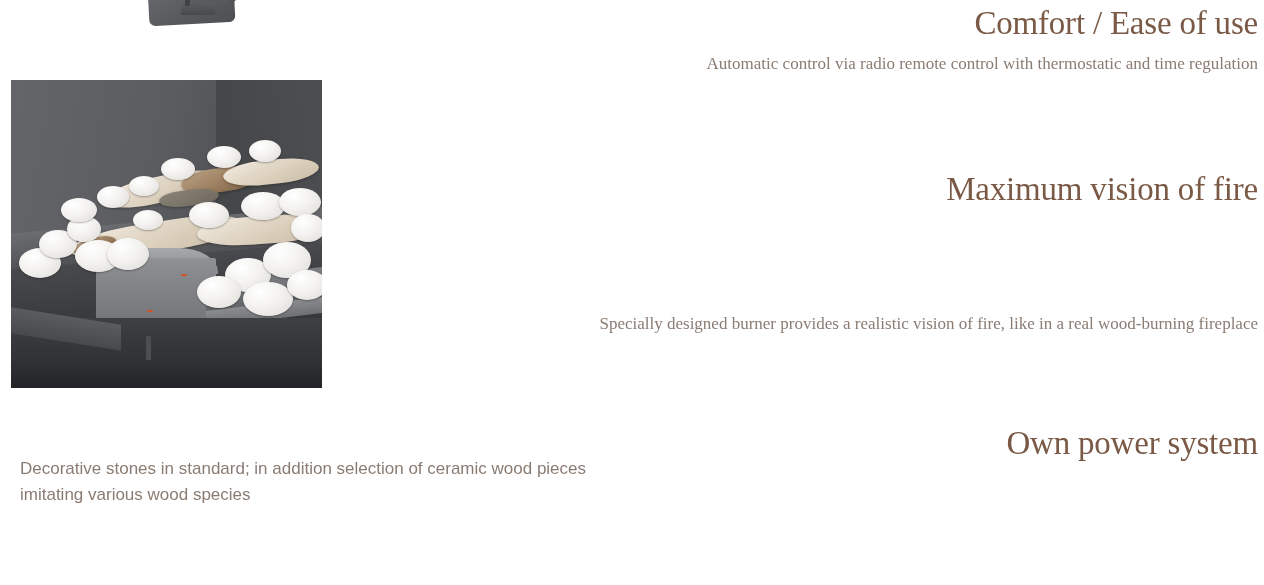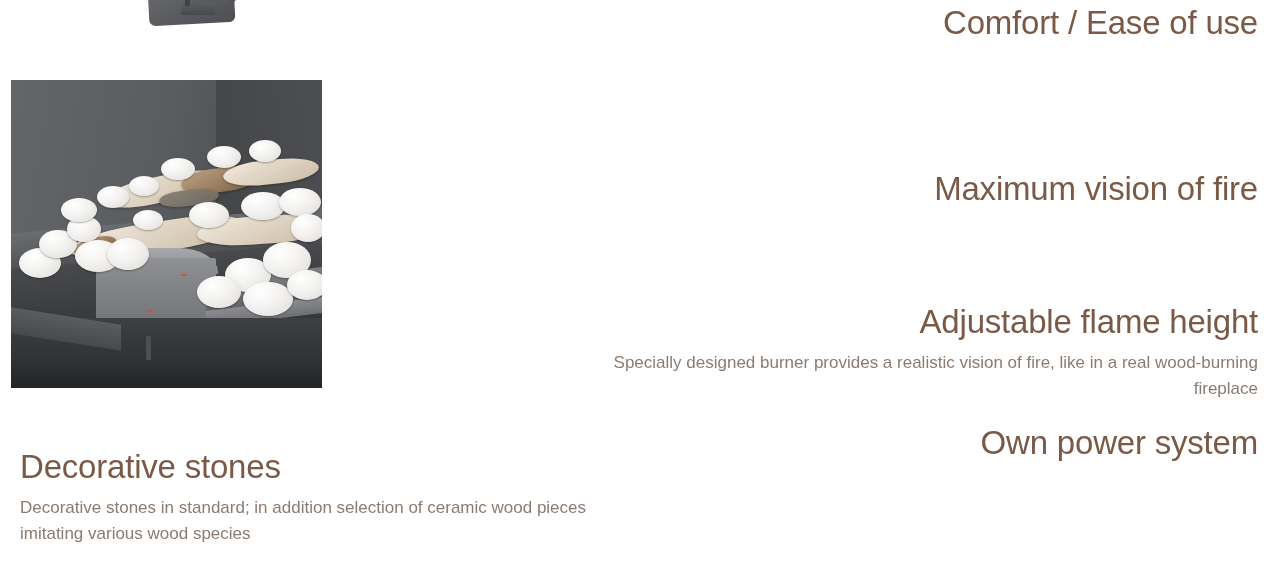--- a/index.html
+++ b/index.html
@@ -191,21 +191,21 @@
     color: #7a5a46;
     letter-spacing: -0.2px;
   }
   .block p {
     margin: 8px 0 0 0;
     font-size: 17px;
     font-weight: 400;
     line-height: 1.52;
     color: #8b7c73;
   }
-  .align-right { text-align: right; }
+  .align-right { text-align: right; font-family: Liberation Serif, serif; }
   .align-left  { text-align: left;  }
 
   
   #block-comfort   { right: 6px; top: 6px;   width: 700px; }
   #block-vision    { right: 6px; top: 158px; width: 700px; margin-top: 12px; }
   #block-flame     { right: 6px; top: 303px; width: 700px; }
   #block-power     { right: 6px; top: 424px; width: 600px; }
 
   
   #block-stones    { left: 20px; top: 448px; width: 580px; }
@@ -269,33 +269,32 @@
     <div class="stone" style="left:232px; top:202px; width:50px; height:34px;"></div>
     <div class="stone" style="left:276px; top:190px; width:40px; height:30px;"></div>
     <div class="stone" style="left:122px; top:130px; width:30px; height:20px;"></div>
 
     <div class="ember" style="left:170px; top:194px;"></div>
     <div class="ember" style="left:136px; top:230px;"></div>
   </div>
 
   <div class="block align-right" id="block-comfort">
     <h2>Comfort / Ease of use</h2>
+    <p>Automatic control via radio remote control with thermostatic and time regulation</p>
   </div>
 
   <div class="block align-right" id="block-vision">
     <h2>Maximum vision of fire</h2>
   </div>
 
   <div class="block align-right" id="block-flame">
-    <h2>Adjustable flame height</h2>
     <p>Specially designed burner provides a realistic vision of fire, like in a real wood-burning fireplace</p>
   </div>
 
   <div class="block align-left" id="block-stones">
-    <h2>Decorative stones</h2>
     <p>Decorative stones in standard; in addition selection of ceramic wood pieces imitating various wood species</p>
   </div>
 
   <div class="block align-right" id="block-power">
     <h2>Own power system</h2>
   </div>
 
 </div>
 
 </body></html>

